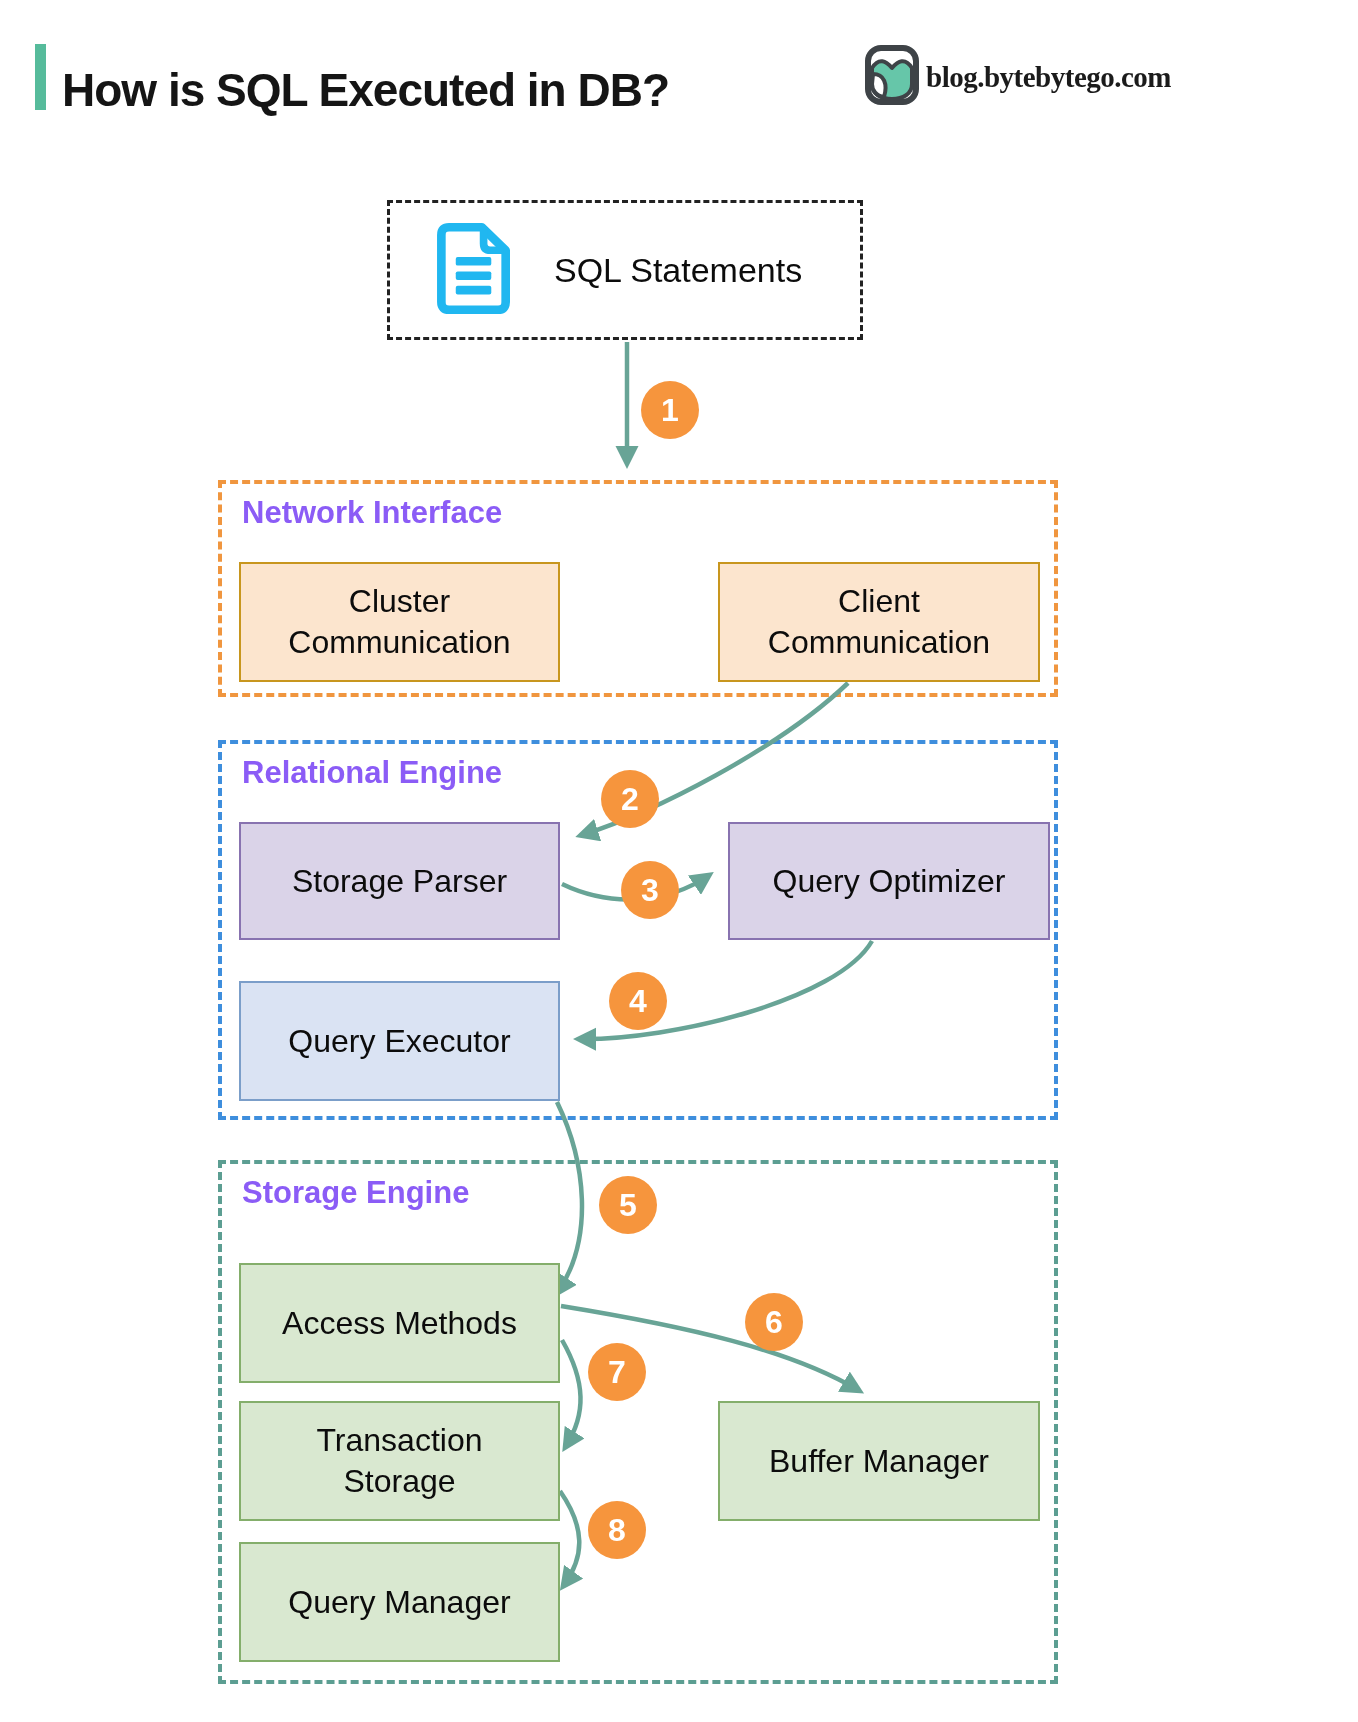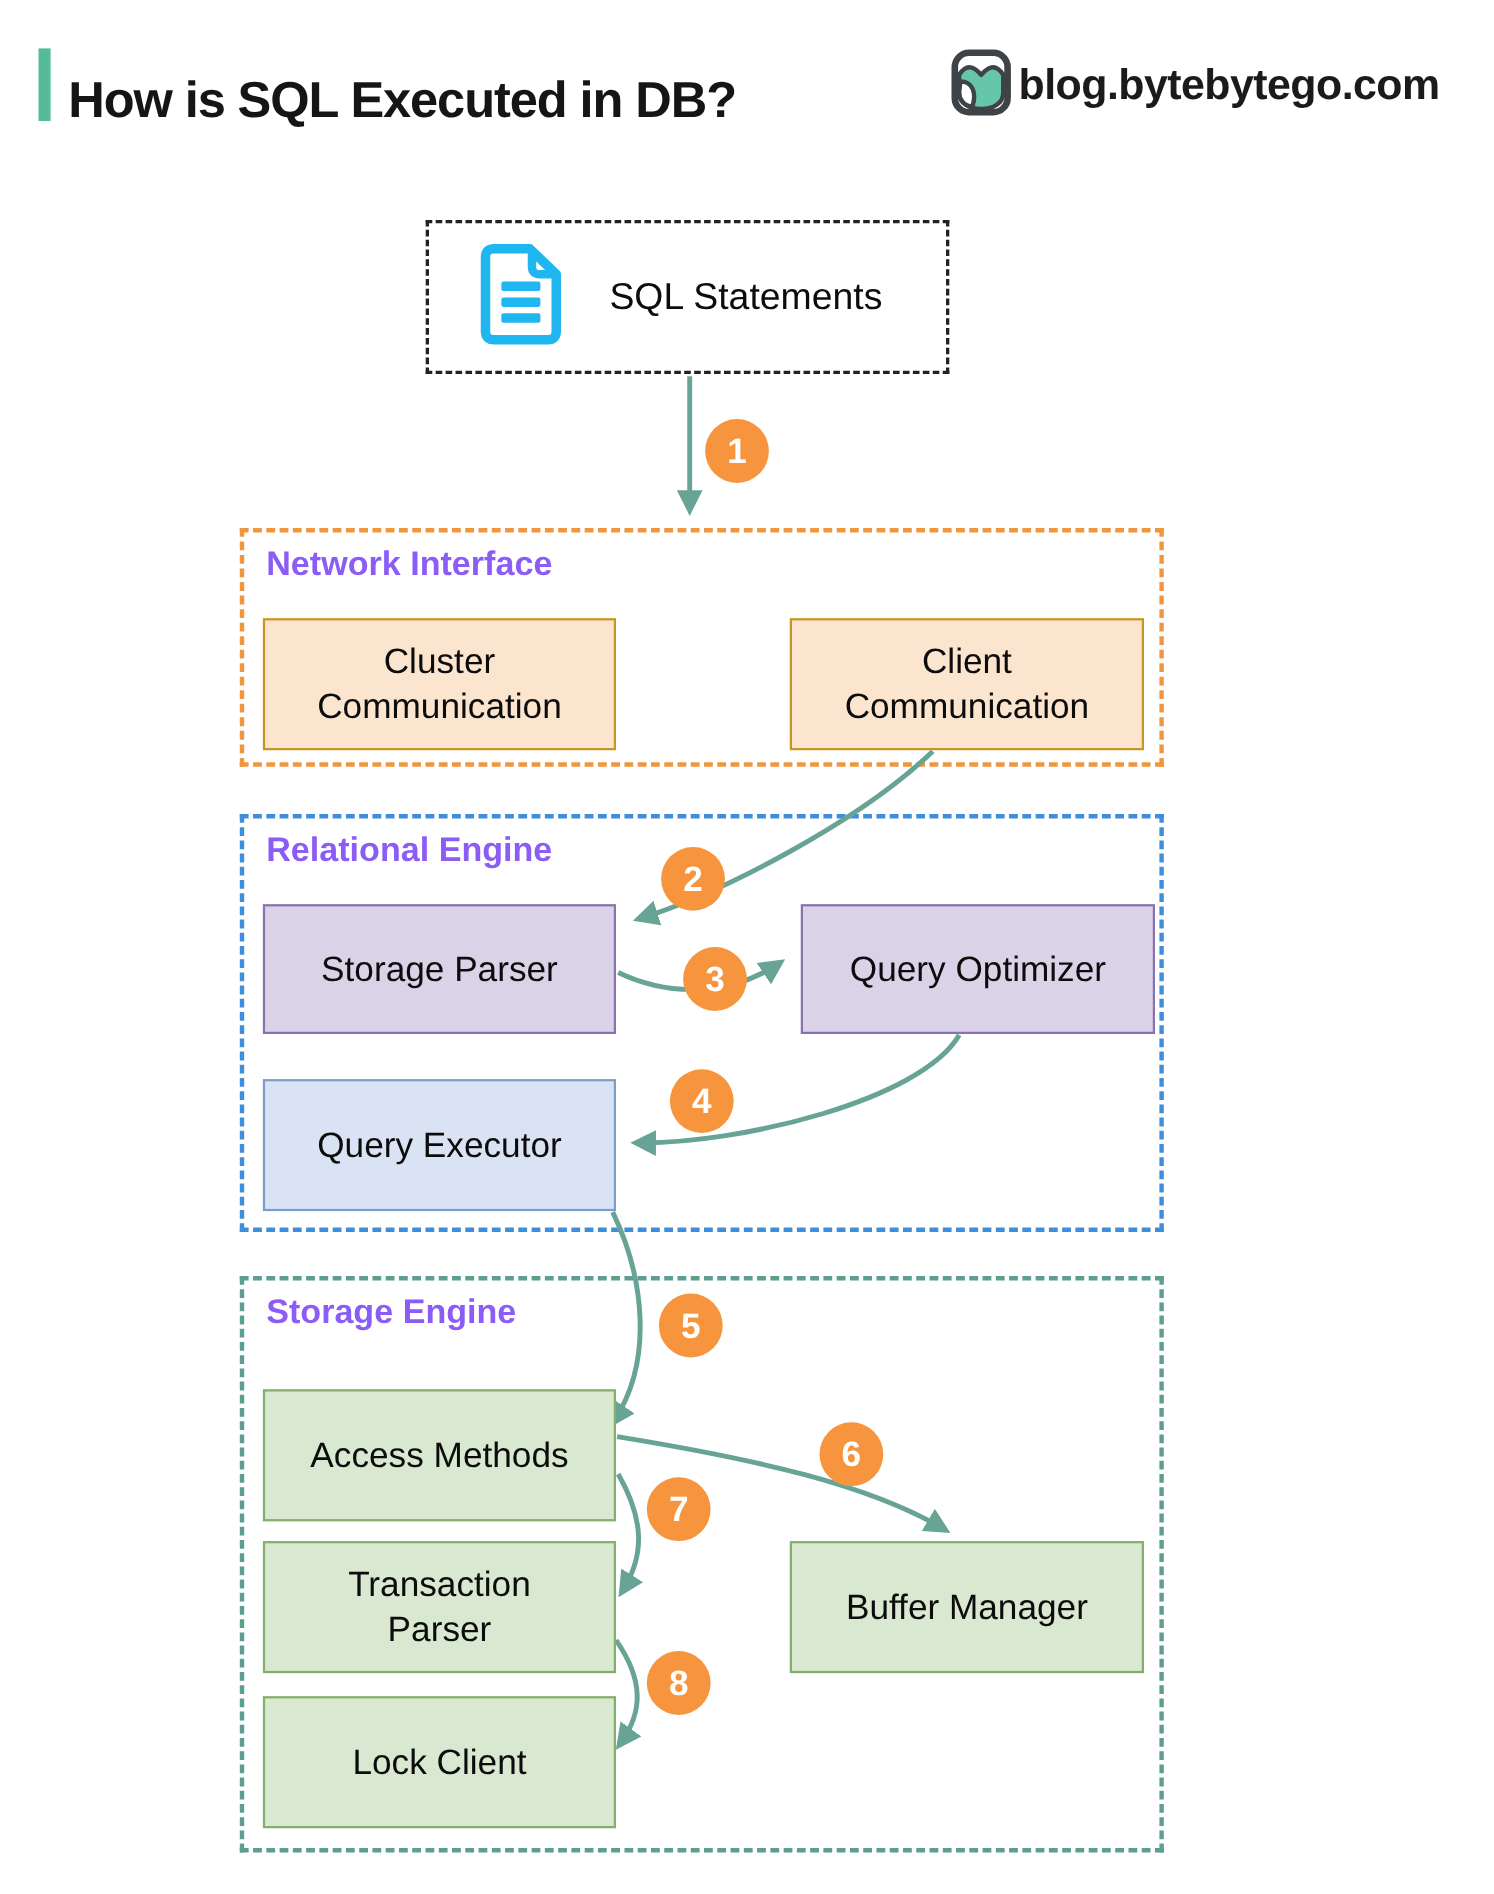--- a/index.html
+++ b/index.html
@@ -4,21 +4,21 @@
 <style>
   html,body{margin:0;padding:0;background:#ffffff;}
   #canvas{position:relative;width:1358px;height:1722px;background:#fff;overflow:hidden;
           font-family:"Liberation Sans","DejaVu Sans",sans-serif;color:#111;}
 
   
   .title-bar{position:absolute;left:35px;top:44px;width:11px;height:66px;background:#56BB9B;}
   .page-title{position:absolute;left:62px;top:32px;width:800px;font-size:46px;font-weight:600;
               letter-spacing:-1px;color:#151515;white-space:nowrap;}
   .brand{position:absolute;left:864px;top:44px;display:flex;align-items:center;gap:6px;}
-  .brand-text{font-size:39px;font-weight:bold;color:#1b1b1b;letter-spacing:-0.5px;}
+  .brand-text{font-size:29px;font-weight:bold;color:#1b1b1b;letter-spacing:-0.5px;font-family:Liberation Serif, serif;}
 
   
   .sql-box{position:absolute;left:387px;top:200px;width:476px;height:140px;
            border:3px dashed #222;box-sizing:border-box;display:flex;align-items:center;
            padding-left:36px;gap:32px;}
   .sql-label{font-size:34px;color:#0c0c0c;}
 
   
   .container{position:absolute;box-sizing:border-box;border-style:dashed;border-width:4px;background:transparent;}
   .container .sec-label{position:absolute;left:20px;top:11px;font-size:31px;font-weight:bold;color:#8b5cf6;}
@@ -113,23 +113,23 @@
 
   <div class="node peach" id="n-cluster">Cluster
 Communication</div>
   <div class="node peach" id="n-client">Client
 Communication</div>
   <div class="node purple" id="n-parser">Storage Parser</div>
   <div class="node purple" id="n-optimizer">Query Optimizer</div>
   <div class="node blue" id="n-executor">Query Executor</div>
   <div class="node green" id="n-access">Access Methods</div>
   <div class="node green" id="n-transaction">Transaction
-Parser</div>
+Storage</div>
   <div class="node green" id="n-buffer">Buffer Manager</div>
-  <div class="node green" id="n-lock">Lock Client</div>
+  <div class="node green" id="n-lock">Query Manager</div>
 
   <div class="badge" style="left:641px;top:381px;">1</div>
   <div class="badge" style="left:601px;top:770px;">2</div>
   <div class="badge" style="left:621px;top:861px;">3</div>
   <div class="badge" style="left:609px;top:972px;">4</div>
   <div class="badge" style="left:599px;top:1176px;">5</div>
   <div class="badge" style="left:745px;top:1293px;">6</div>
   <div class="badge" style="left:588px;top:1343px;">7</div>
   <div class="badge" style="left:588px;top:1501px;">8</div>
 

